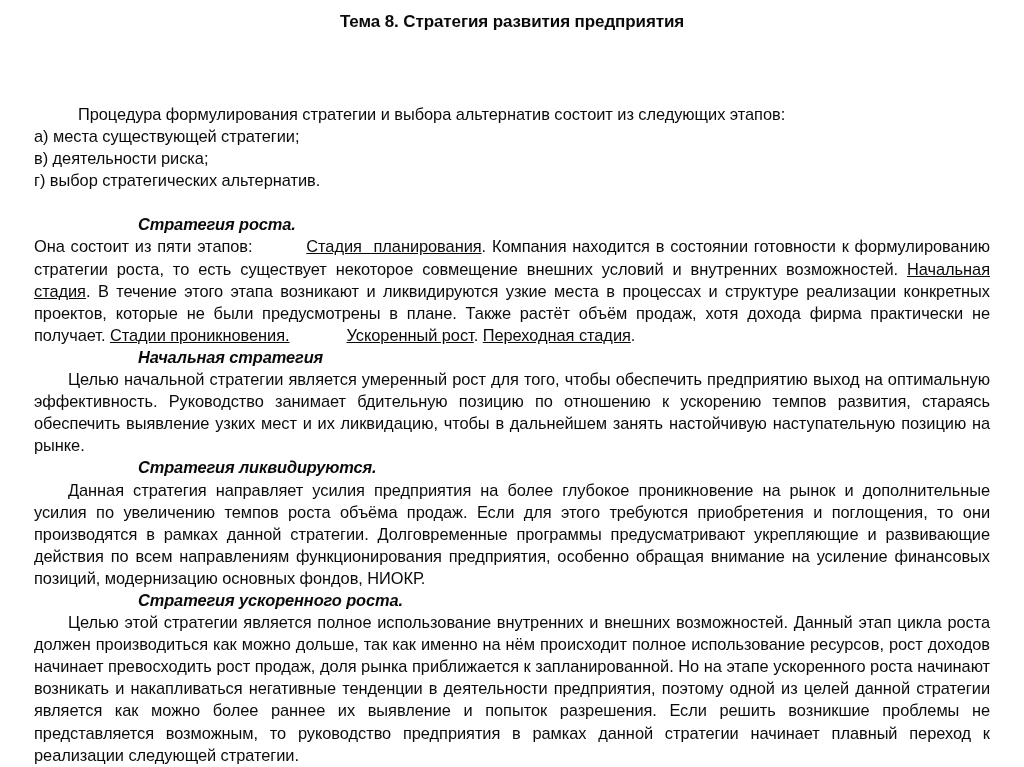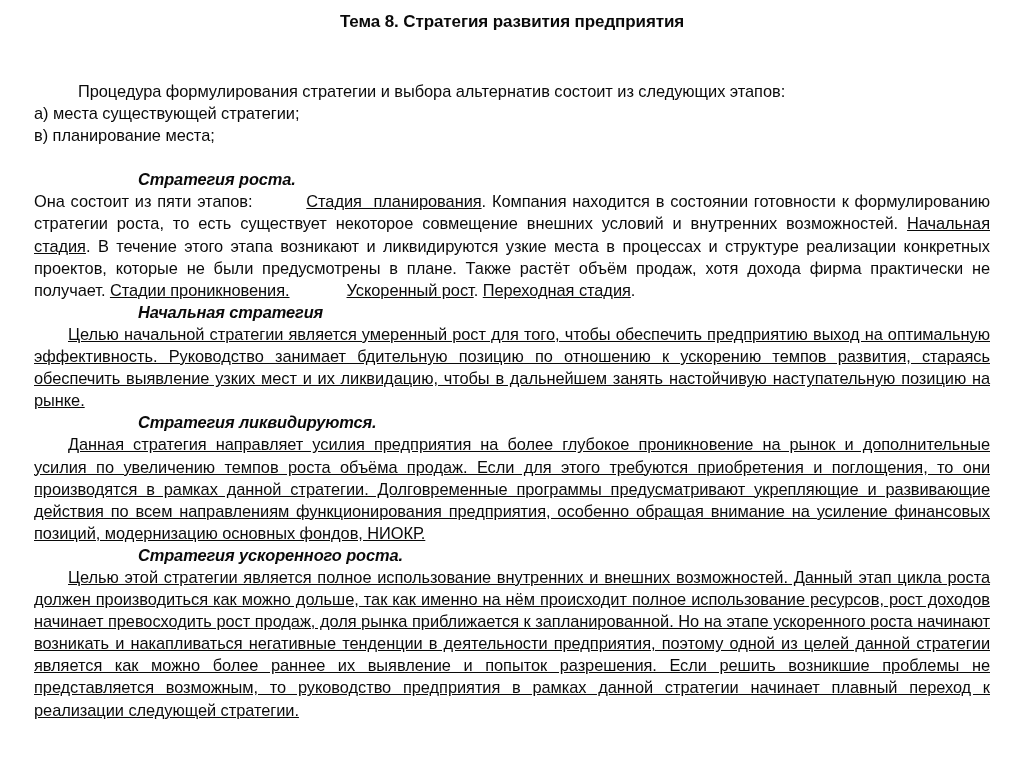--- a/index.html
+++ b/index.html
@@ -45,21 +45,21 @@
 
   p {
     margin: 0;
     font-size: 16.4px;
     line-height: 22.1px;
     text-align: justify;
     letter-spacing: -0.05px;
   }
 
   .intro-lead {
-    margin-top: 47px;
+    margin-top: 70px;
     text-indent: 44px;
     text-align: left;
   }
 
   .list-line {
     text-align: left;
   }
 
   
   .sec-heading {
@@ -72,21 +72,20 @@
 
   .gap-before {
     margin-top: 22px;
   }
 
   .para {
     text-indent: 0;
   }
   .para-indent {
     text-indent: 34px;
-    text-decoration: underline;
   }
 
   u {
     text-decoration: underline;
     text-underline-offset: 1px;
   }
 
   .nbsp-pair { white-space: pre; margin-left: 48px; }
 </style>
 </head>
@@ -94,21 +93,22 @@
 
 <div class="page">
 
   <h1 class="doc-title">Тема 8. Стратегия развития предприятия</h1>
 
   <div class="body-block">
 
     <p class="intro-lead">Процедура формулирования стратегии и выбора  альтернатив состоит из следующих этапов:</p>
 
     <p class="list-line">а) места существующей стратегии;</p>
-    <p class="list-line">в) планирование места;</p>
+    <p class="list-line">в) деятельности риска;</p>
+    <p class="list-line">г) выбор стратегических альтернатив.</p>
 
     <p class="sec-heading gap-before">Стратегия роста.</p>
 
     <p class="para"><span>Она состоит из пяти этапов: </span><u class="nbsp-pair">Стадия  планирования</u><span>. Компания находится в состоянии готовности к формулированию стратегии роста, то есть существует некоторое совмещение внешних условий и внутренних возможностей. </span><u>Начальная стадия</u><span>. В течение этого этапа возникают и ликвидируются узкие места в процессах и структуре реализации конкретных проектов, которые не были предусмотрены в плане. Также растёт объём продаж, хотя дохода фирма практически не получает. </span><u>Стадии проникновения.</u><span class="nbsp-pair">  </span><u>Ускоренный рост</u><span>. </span><u>Переходная стадия</u><span>.</span></p>
 
     <p class="sec-heading">Начальная стратегия</p>
     <p class="para para-indent">Целью начальной стратегии является умеренный рост для того, чтобы обеспечить предприятию выход на оптимальную эффективность. Руководство занимает бдительную позицию по отношению к ускорению темпов развития, стараясь обеспечить выявление узких мест и их ликвидацию, чтобы в дальнейшем занять настойчивую наступательную позицию на рынке.</p>
 
     <p class="sec-heading">Стратегия ликвидируются.</p>
     <p class="para para-indent">Данная стратегия направляет усилия предприятия на более глубокое проникновение на рынок и дополнительные усилия по увеличению темпов роста объёма продаж. Если для этого требуются приобретения и поглощения, то они производятся в рамках данной стратегии. Долговременные программы предусматривают укрепляющие и развивающие действия по всем направлениям функционирования предприятия, особенно обращая внимание на усиление финансовых позиций, модернизацию основных фондов, НИОКР.</p>

